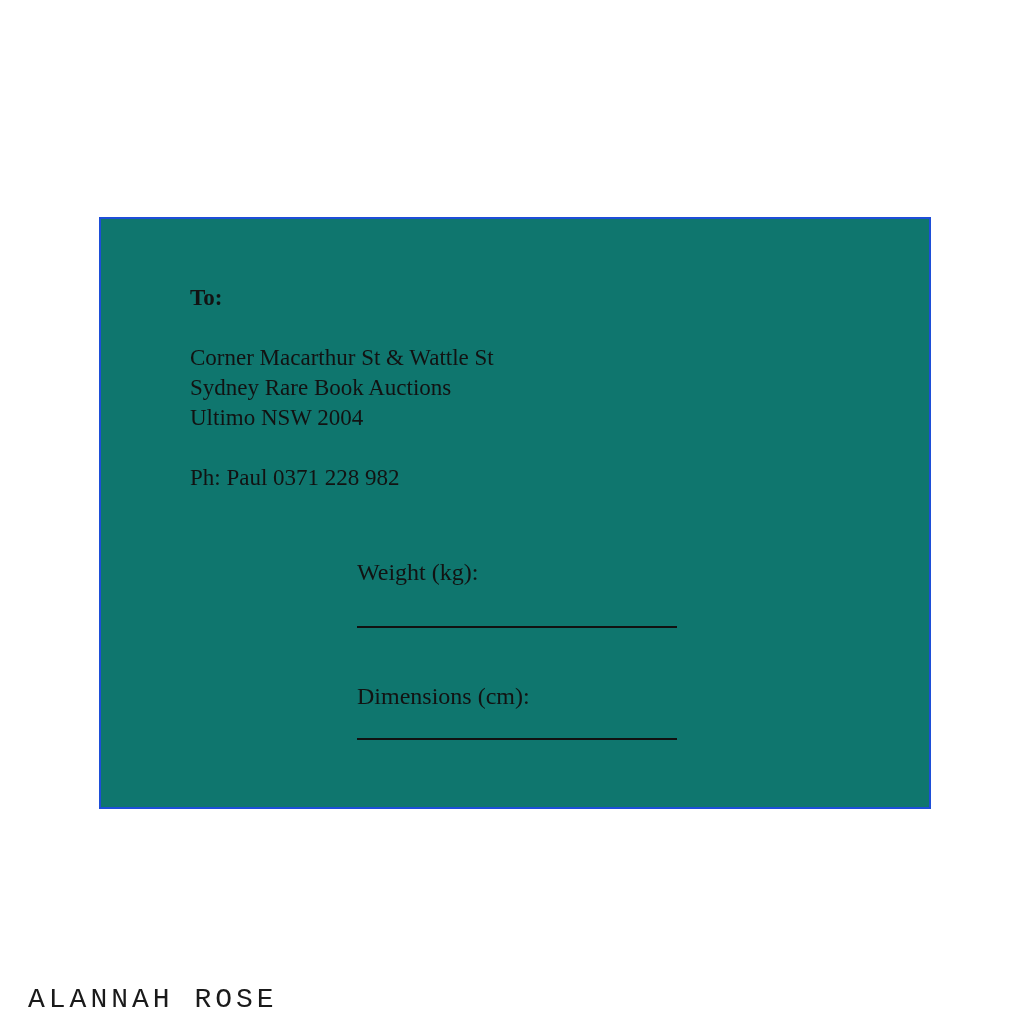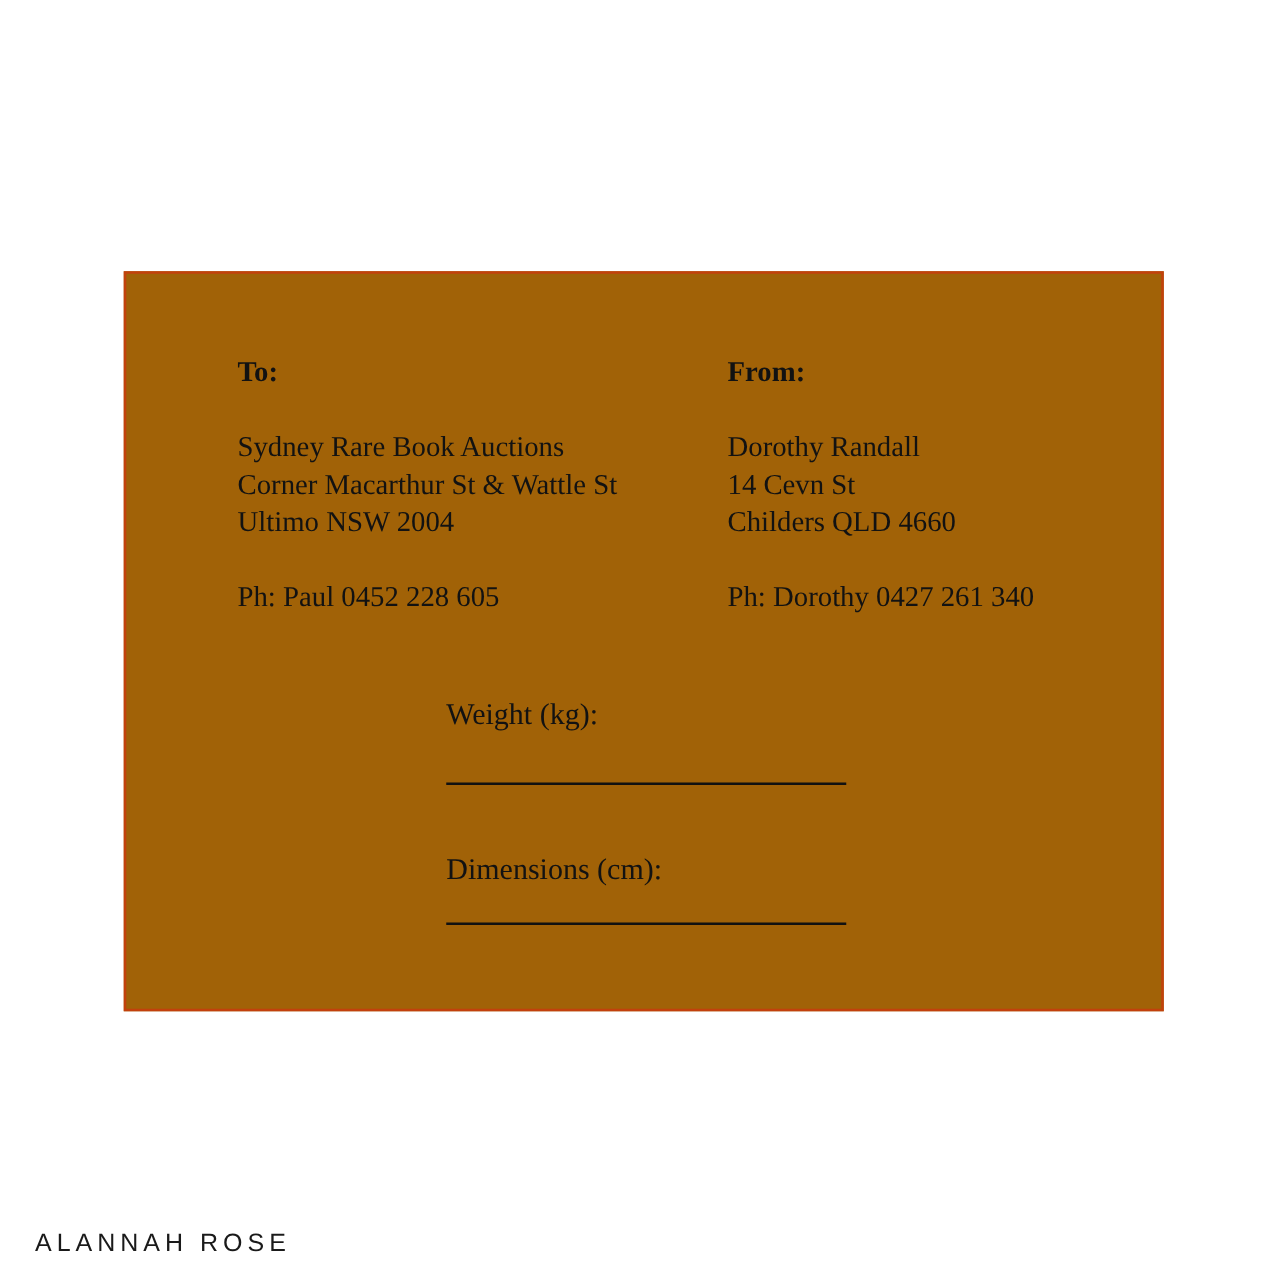--- a/index.html
+++ b/index.html
@@ -15,22 +15,22 @@
     font-family: "Liberation Serif", serif;
     color: #121212;
   }
   .card {
     position: absolute;
     left: 99px;
     top: 217px;
     width: 832px;
     height: 592px;
     box-sizing: border-box;
-    border: 2px solid #c2410c;
-    background: #a16207;
+    border: 2px solid #1d4ed8;
+    background: #0f766e;
   }
   .col {
     position: absolute;
     top: 64px;
     font-size: 23px;
     line-height: 30px;
   }
   .col-to   { left: 89px; }
   .col-from { left: 481px; }
   .col-heading {
@@ -62,47 +62,40 @@
     margin: 0;
   }
   .fill-line-weight      { position: absolute; left: 0; top: 69px;  }
   .field-label-weight    { position: absolute; left: 0; top: 0;    }
   .field-label-dims      { position: absolute; left: 0; top: 124px; }
   .fill-line-dims        { position: absolute; left: 0; top: 181px; }
   .brand {
     position: absolute;
     left: 28px;
     top: 984px;
-    font-family: Liberation Sans, sans-serif;
-    font-size: 20px;
+    font-family: Liberation Mono, monospace;
+    font-size: 28px;
     font-weight: 500;
     letter-spacing: 4px;
     color: #1a1a1a;
   }
 </style>
 </head>
 <body>
 
 <div class="card">
 
   <div class="col col-to">
     <p class="col-heading">To:</p>
+    <p class="address-line">Corner Macarthur St &amp; Wattle St</p>
     <p class="address-line">Sydney Rare Book Auctions</p>
-    <p class="address-line">Corner Macarthur St &amp; Wattle St</p>
     <p class="address-line">Ultimo NSW 2004</p>
-    <p class="phone-line">Ph: Paul 0452 228 605</p>
+    <p class="phone-line">Ph: Paul 0371 228 982</p>
   </div>
 
-  <div class="col col-from">
-    <p class="col-heading">From:</p>
-    <p class="address-line">Dorothy Randall</p>
-    <p class="address-line">14 Cevn St</p>
-    <p class="address-line">Childers QLD 4660</p>
-    <p class="phone-line">Ph: Dorothy 0427 261 340</p>
-  </div>
 
   <div class="fields">
     <p class="field-label field-label-weight">Weight (kg):</p>
     <div class="fill-line fill-line-weight"></div>
     <p class="field-label field-label-dims">Dimensions (cm):</p>
     <div class="fill-line fill-line-dims"></div>
   </div>
 
 </div>
 

